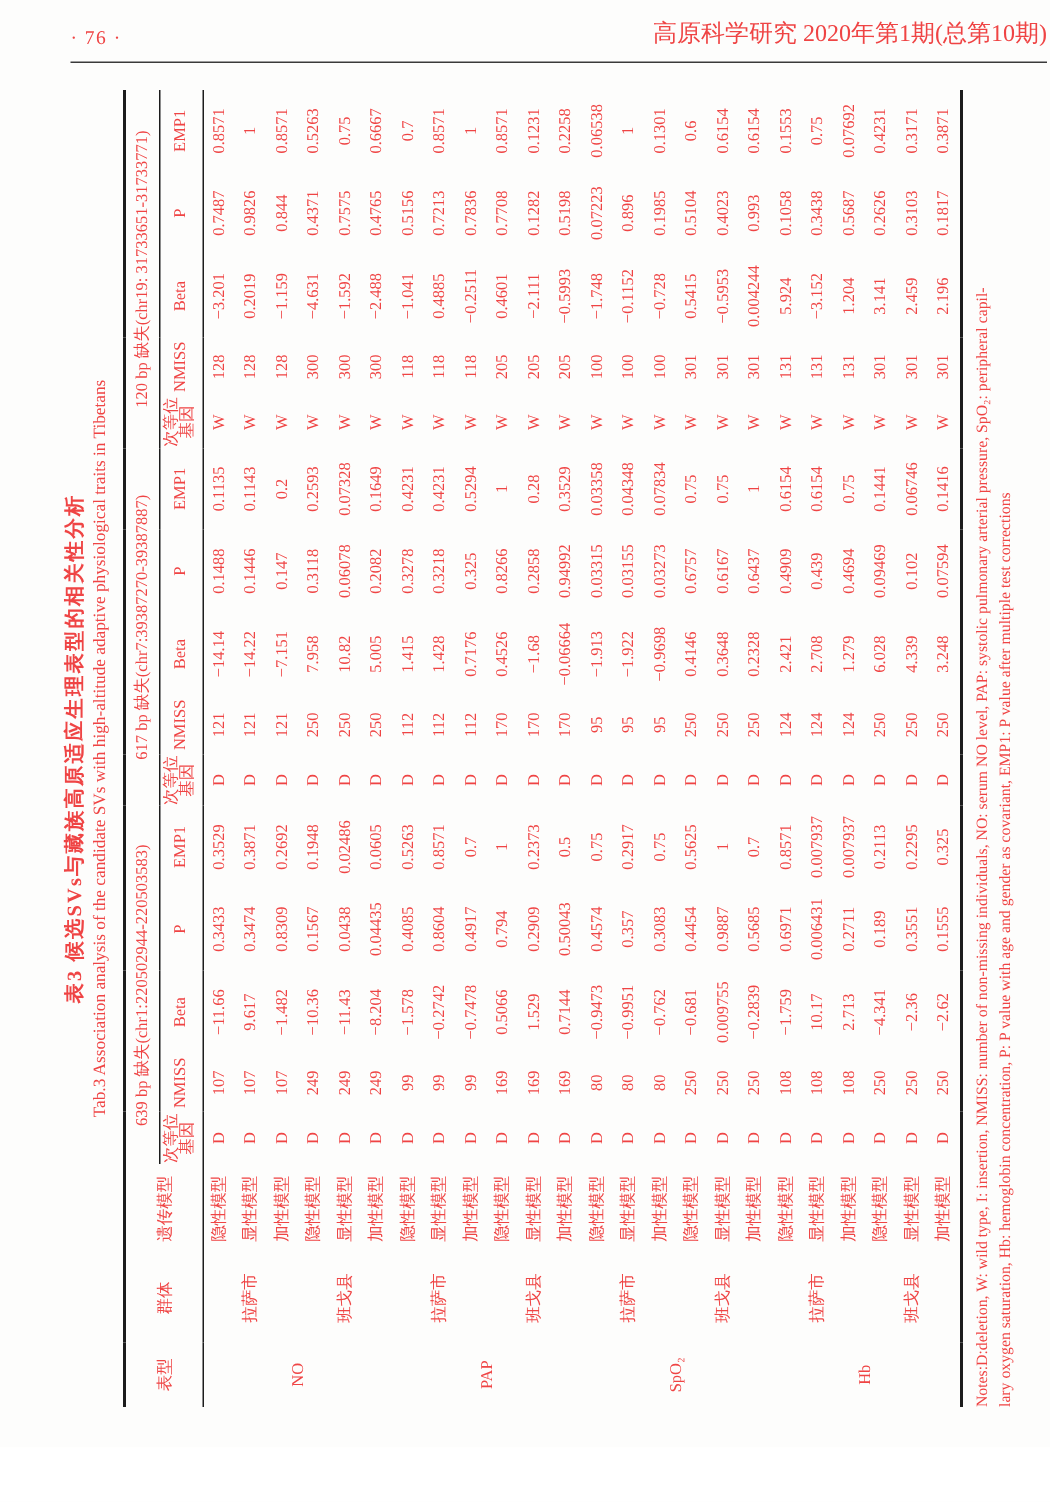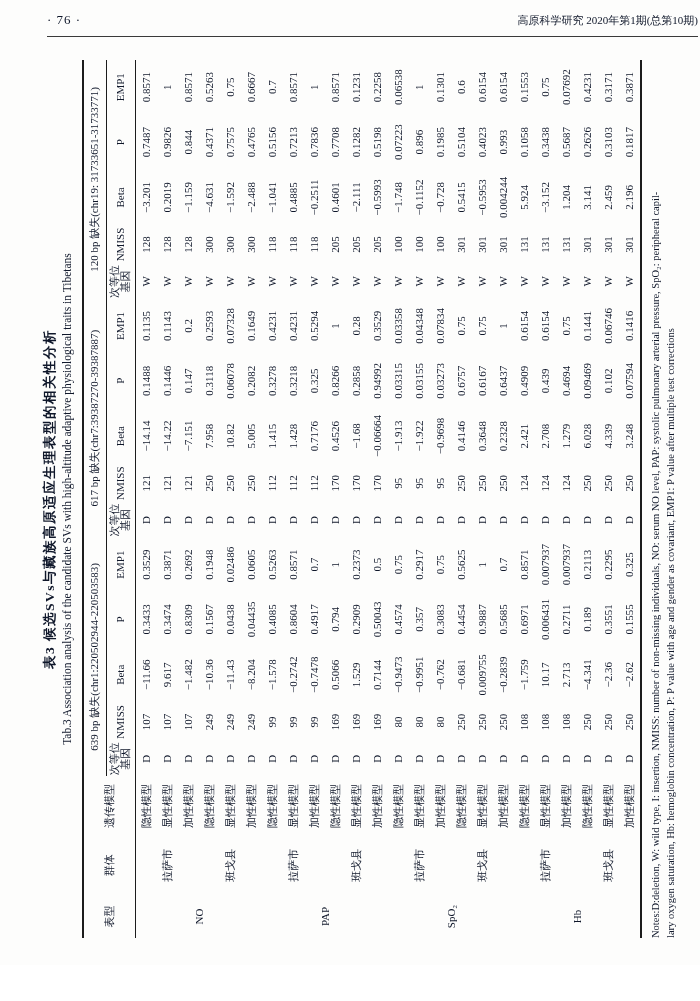--- a/index.html
+++ b/index.html
@@ -1,23 +1,23 @@
 <!DOCTYPE html>
 <html><head>
 <meta charset="utf-8">
 <style>
   html,body{margin:0;padding:0;}
   .sheet{position:relative;width:700px;height:965px;background:#fdfdfc;overflow:hidden;
-         font-family:"Liberation Serif","DejaVu Serif",serif;color:#0f172a;}
+         font-family:"Liberation Serif","DejaVu Serif",serif;color:#ef4444;}
   
   .pagehead{position:absolute;top:12px;left:47px;width:651px;display:flex;
             justify-content:space-between;align-items:flex-end;
             border-bottom:1.5px solid #3a3a3a;padding-bottom:8px;}
   .pageno{font-size:13px;letter-spacing:1px;}
-  .journal{font-size:11px;font-family:Liberation Serif, serif;}
+  .journal{font-size:16px;font-family:Liberation Serif, serif;}
   
   .rot{position:absolute;left:42px;top:938px;width:878px;height:652px;
        transform:rotate(-90deg);transform-origin:0 0;}
   .t-cn{text-align:center;font-weight:bold;font-size:13.5px;letter-spacing:1.5px;line-height:16px;}
   .t-en{text-align:center;font-size:11.5px;line-height:14px;margin:2px 0 8px 0;}
   table.assoc{width:878px;border-collapse:collapse;table-layout:fixed;
               border-top:2px solid #1c1c1c;border-bottom:2px solid #1c1c1c;}
   table.assoc th{font-weight:normal;font-size:11px;}
   table.assoc td{font-size:11px;}
   th.lab{border-bottom:1px solid #1c1c1c;vertical-align:middle;padding:0;}

